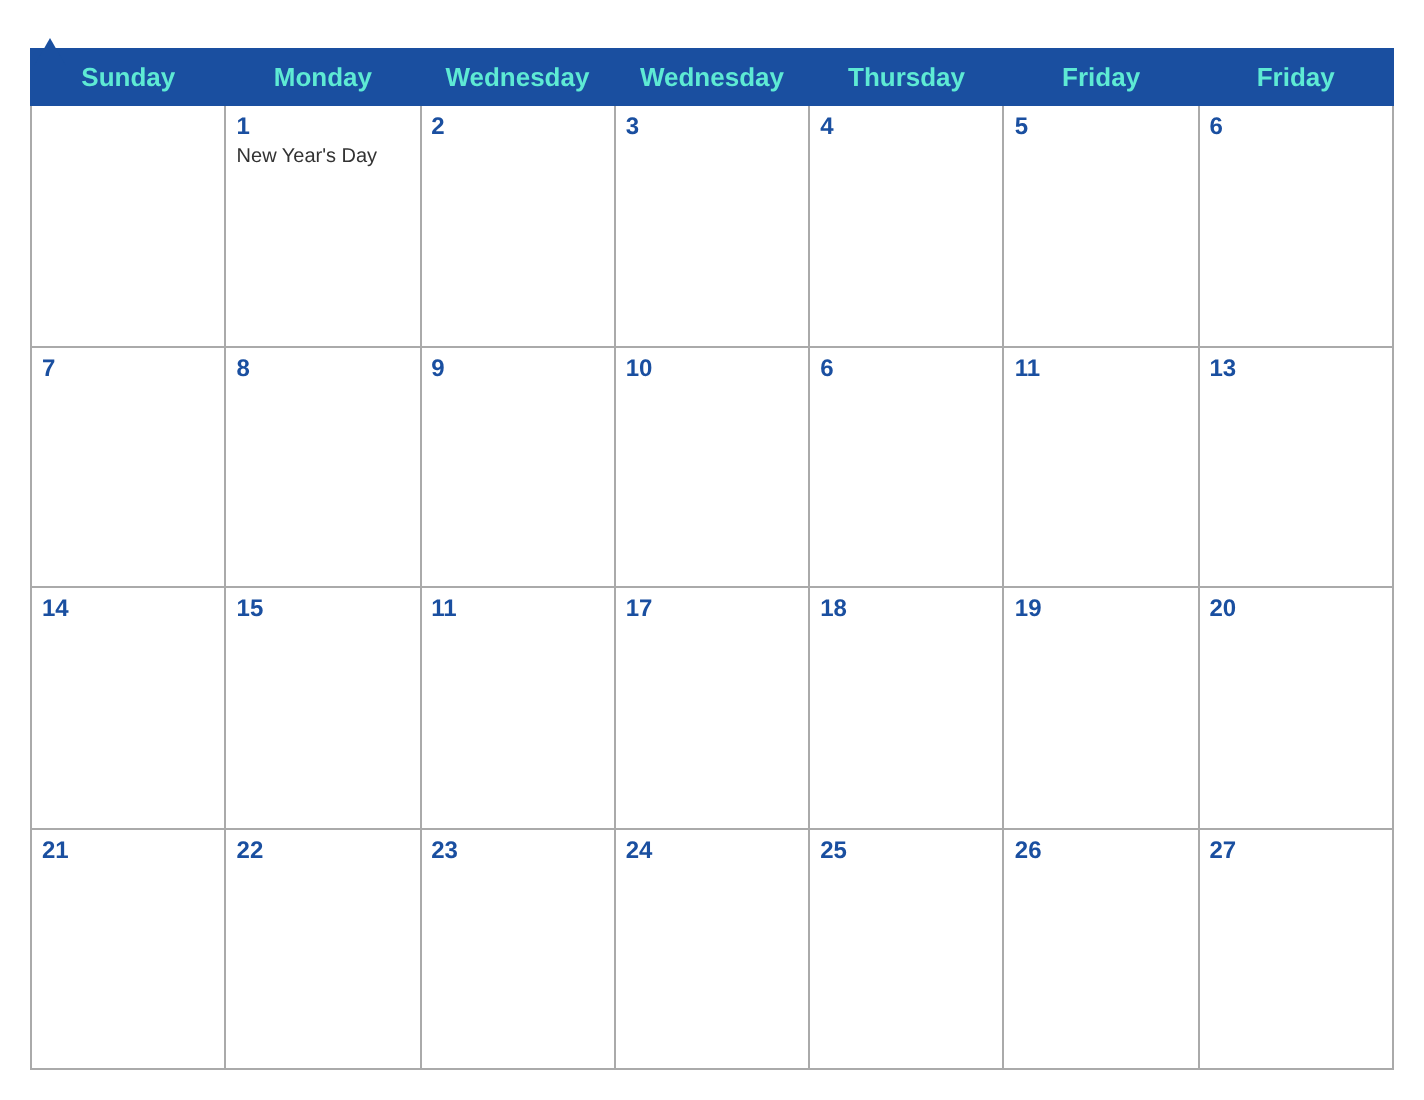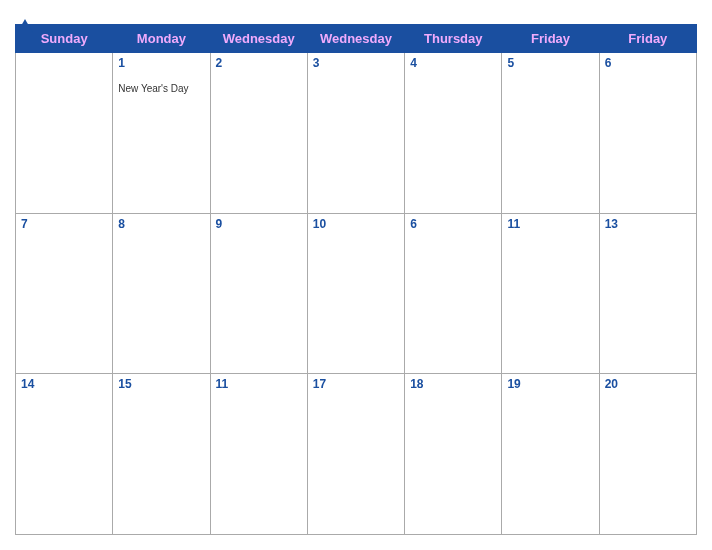--- a/index.html
+++ b/index.html
@@ -69,21 +69,21 @@
       color: #1a4fa0;
       font-weight: bold;
     }
     .calendar {
       width: 100%;
       border-collapse: collapse;
       flex: 1;
     }
     .calendar thead tr th {
       background-color: #1a4fa0;
-      color: #f0abfc;
+      color: #5eead4;
       text-align: center;
       padding: 6px 4px;
       font-size: 13px;
       border: 1px solid #1a4fa0;
     }
     .calendar tbody tr td {
       border: 1px solid #aaa;
       vertical-align: top;
       padding: 3px 5px;
       width: calc(100% / 7);
@@ -91,21 +91,21 @@
     }
     .day-number {
       font-size: 12px;
       color: #1a4fa0;
       font-weight: bold;
       display: block;
     }
     .holiday-label {
       font-size: 10px;
       color: #333;
-      margin-top: 12px;
+      margin-top: 2px;
       display: block;
       line-height: 1.3;
     }
     .empty-cell {
       background: #fff;
     }
   </style>
 </head>
 <body>
 
@@ -195,14 +195,37 @@
         <td>
           <span class="day-number">18</span>
         </td>
         <td>
           <span class="day-number">19</span>
         </td>
         <td>
           <span class="day-number">20</span>
         </td>
       </tr>
+      <tr>
+        <td>
+          <span class="day-number">21</span>
+        </td>
+        <td>
+          <span class="day-number">22</span>
+        </td>
+        <td>
+          <span class="day-number">23</span>
+        </td>
+        <td>
+          <span class="day-number">24</span>
+        </td>
+        <td>
+          <span class="day-number">25</span>
+        </td>
+        <td>
+          <span class="day-number">26</span>
+        </td>
+        <td>
+          <span class="day-number">27</span>
+        </td>
+      </tr>
     </tbody>
 </table>
 
 </body></html>

